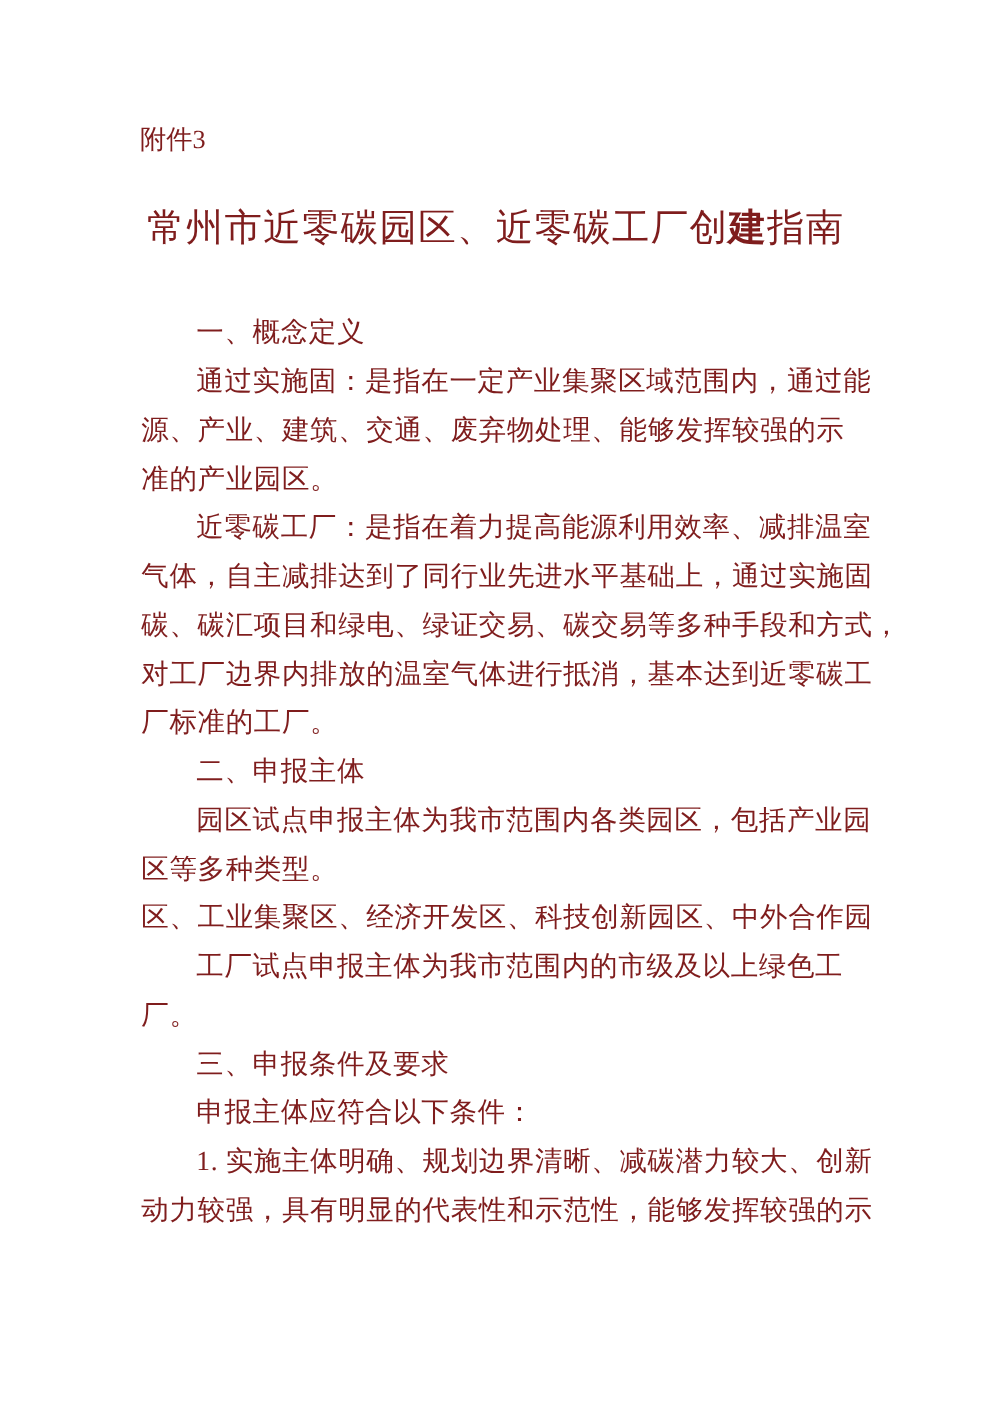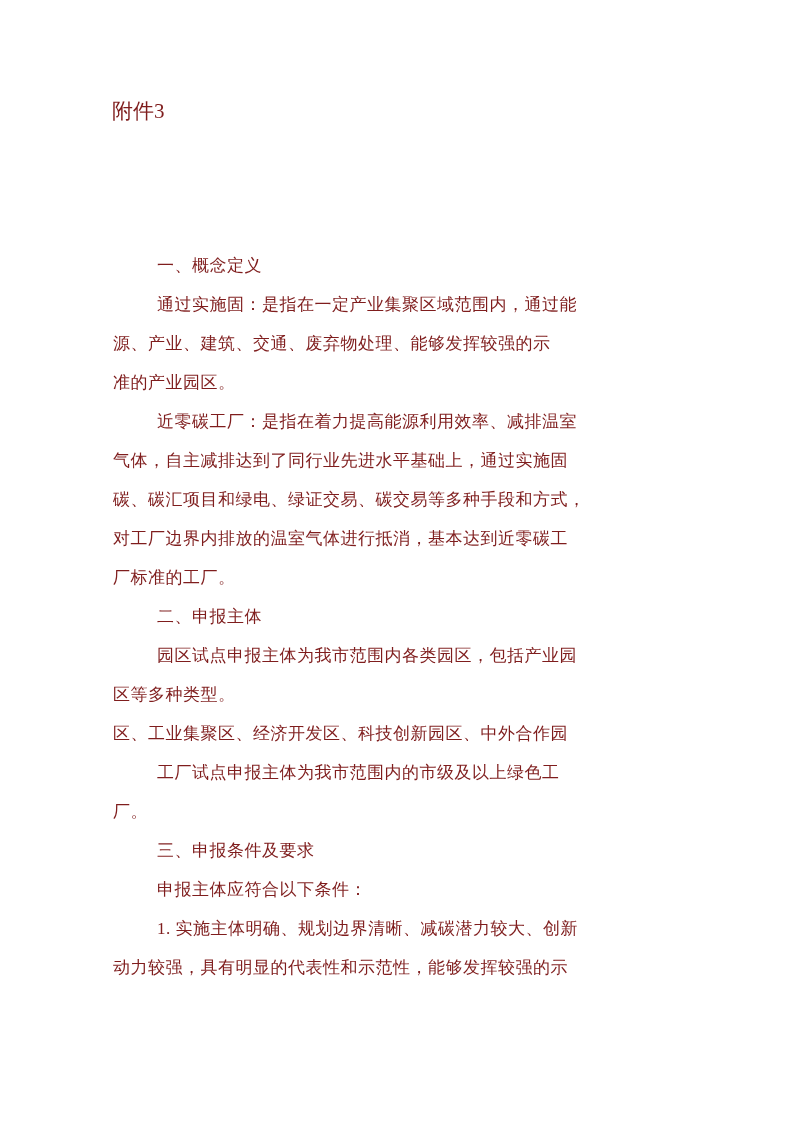--- a/index.html
+++ b/index.html
@@ -38,37 +38,38 @@
     white-space: nowrap;
   }
   .doc-title .bold {
     font-weight: bold;
   }
   .doc-body {
     position: absolute;
     left: 113px;
     top: 246px;
     width: 570px;
-    font-size: 17px;
+    font-size: 22px;
   }
   .line {
     height: 39px;
     line-height: 39px;
     white-space: nowrap;
     letter-spacing: 0.5px;
   }
   .line.first {
     text-indent: 44px;
   }
 </style>
 </head>
 <body>
 
 <div class="page">
   <div class="attachment">附件3</div>
+  <h1 class="doc-title"><span>常州市近零碳园区、近零碳工厂创</span><span class="bold">建</span><span>指南</span></h1>
   <div class="doc-body">
       <div class="line first">一、概念定义</div>
       <div class="line first">通过实施固：是指在一定产业集聚区域范围内，通过能</div>
       <div class="line">源、产业、建筑、交通、废弃物处理、能够发挥较强的示</div>
       <div class="line">准的产业园区。</div>
       <div class="line first">近零碳工厂：是指在着力提高能源利用效率、减排温室</div>
       <div class="line">气体，自主减排达到了同行业先进水平基础上，通过实施固</div>
       <div class="line">碳、碳汇项目和绿电、绿证交易、碳交易等多种手段和方式，</div>
       <div class="line">对工厂边界内排放的温室气体进行抵消，基本达到近零碳工</div>
       <div class="line">厂标准的工厂。</div>

